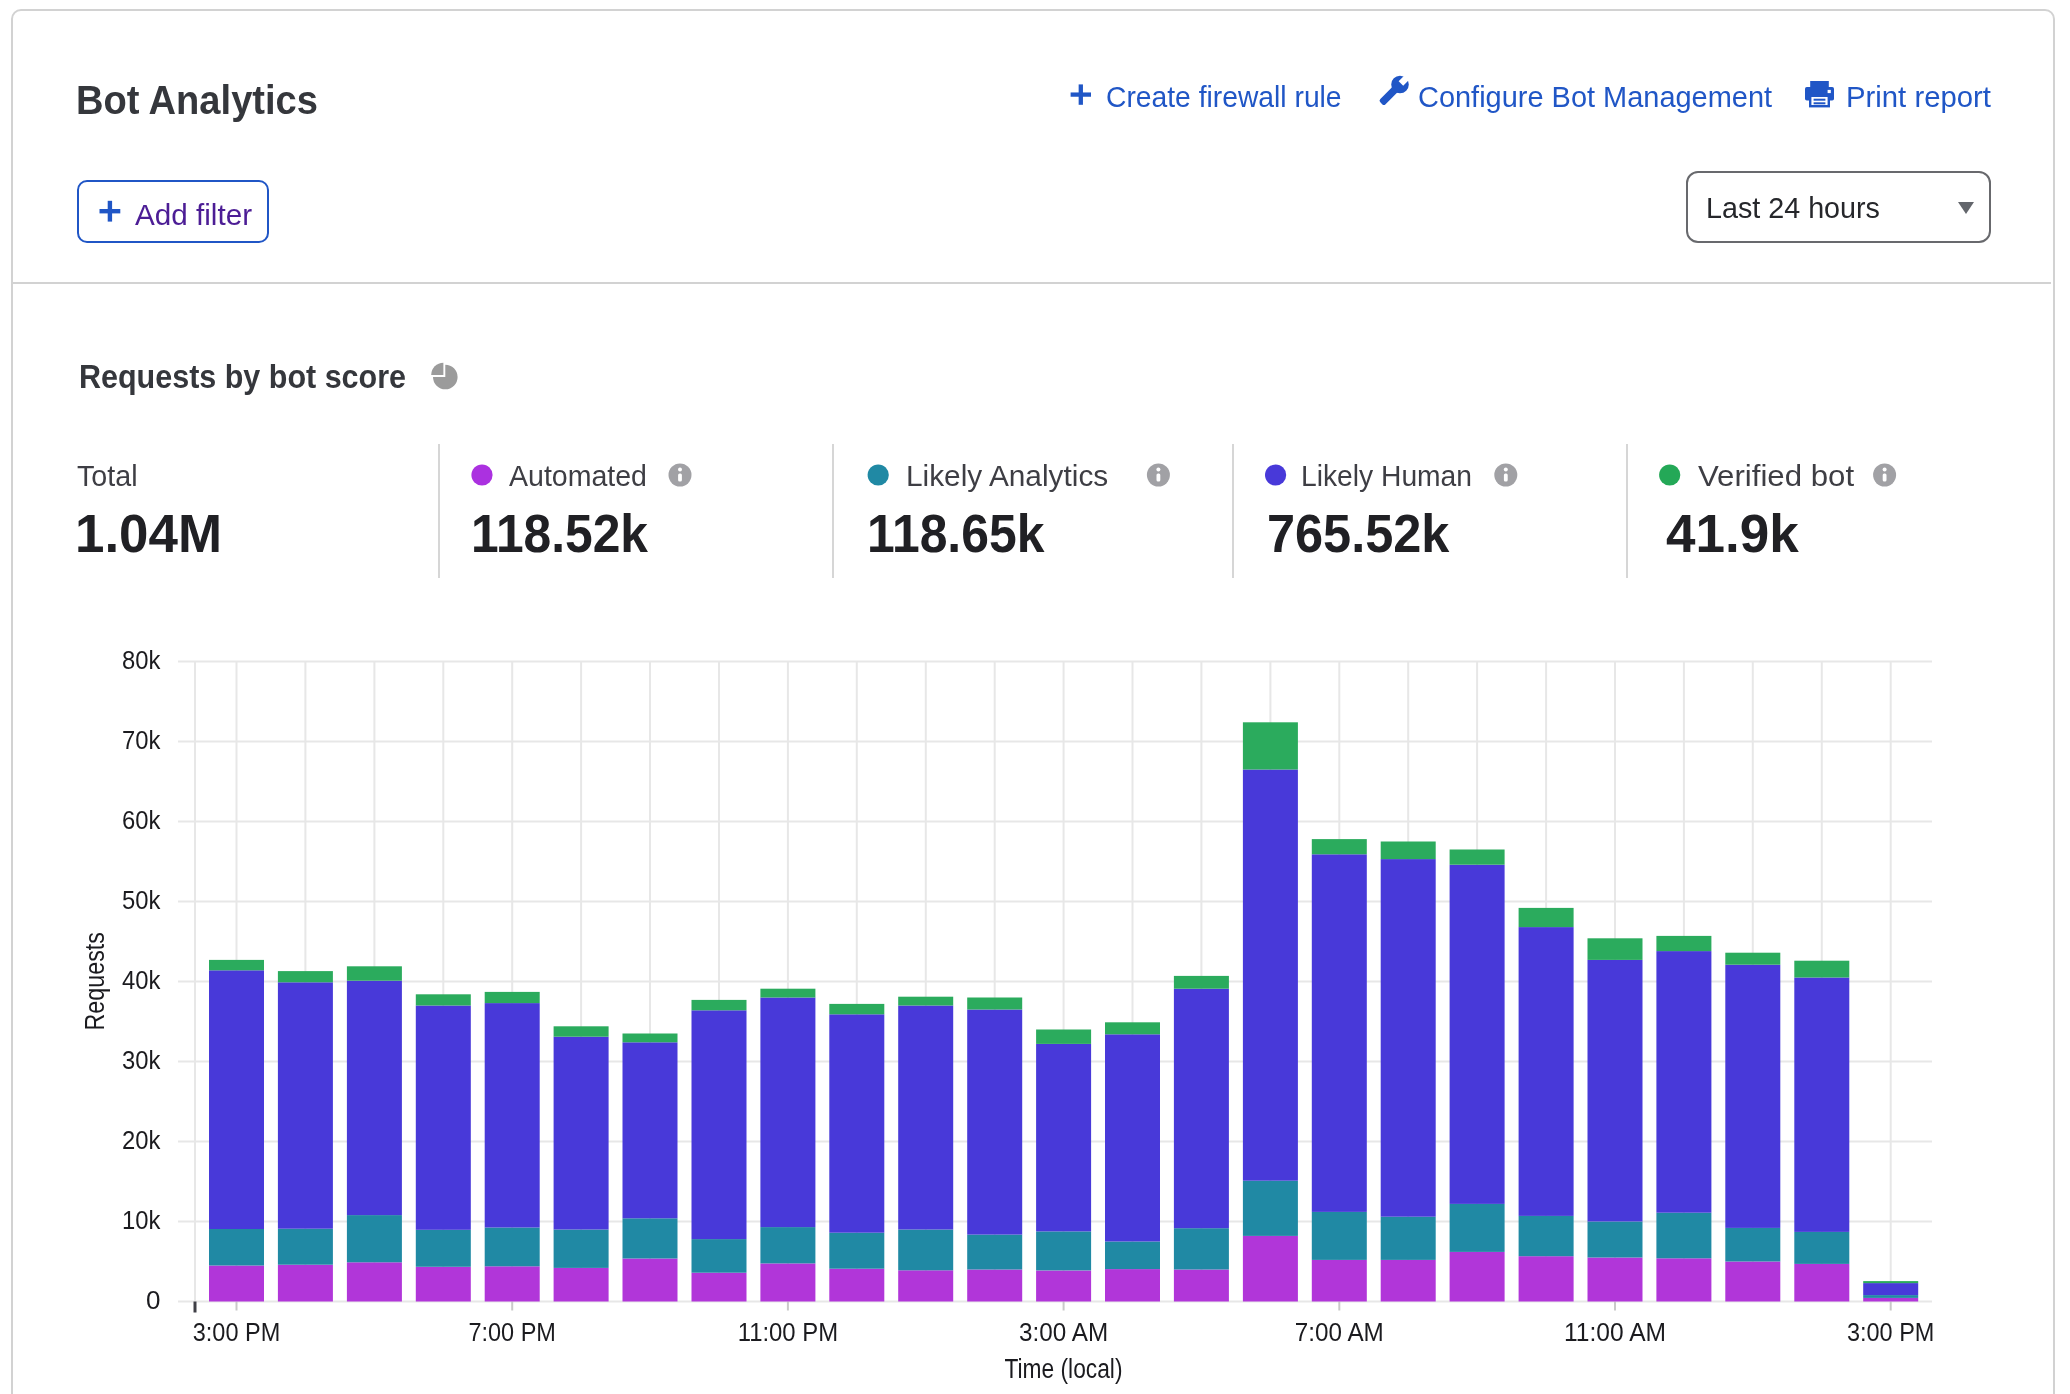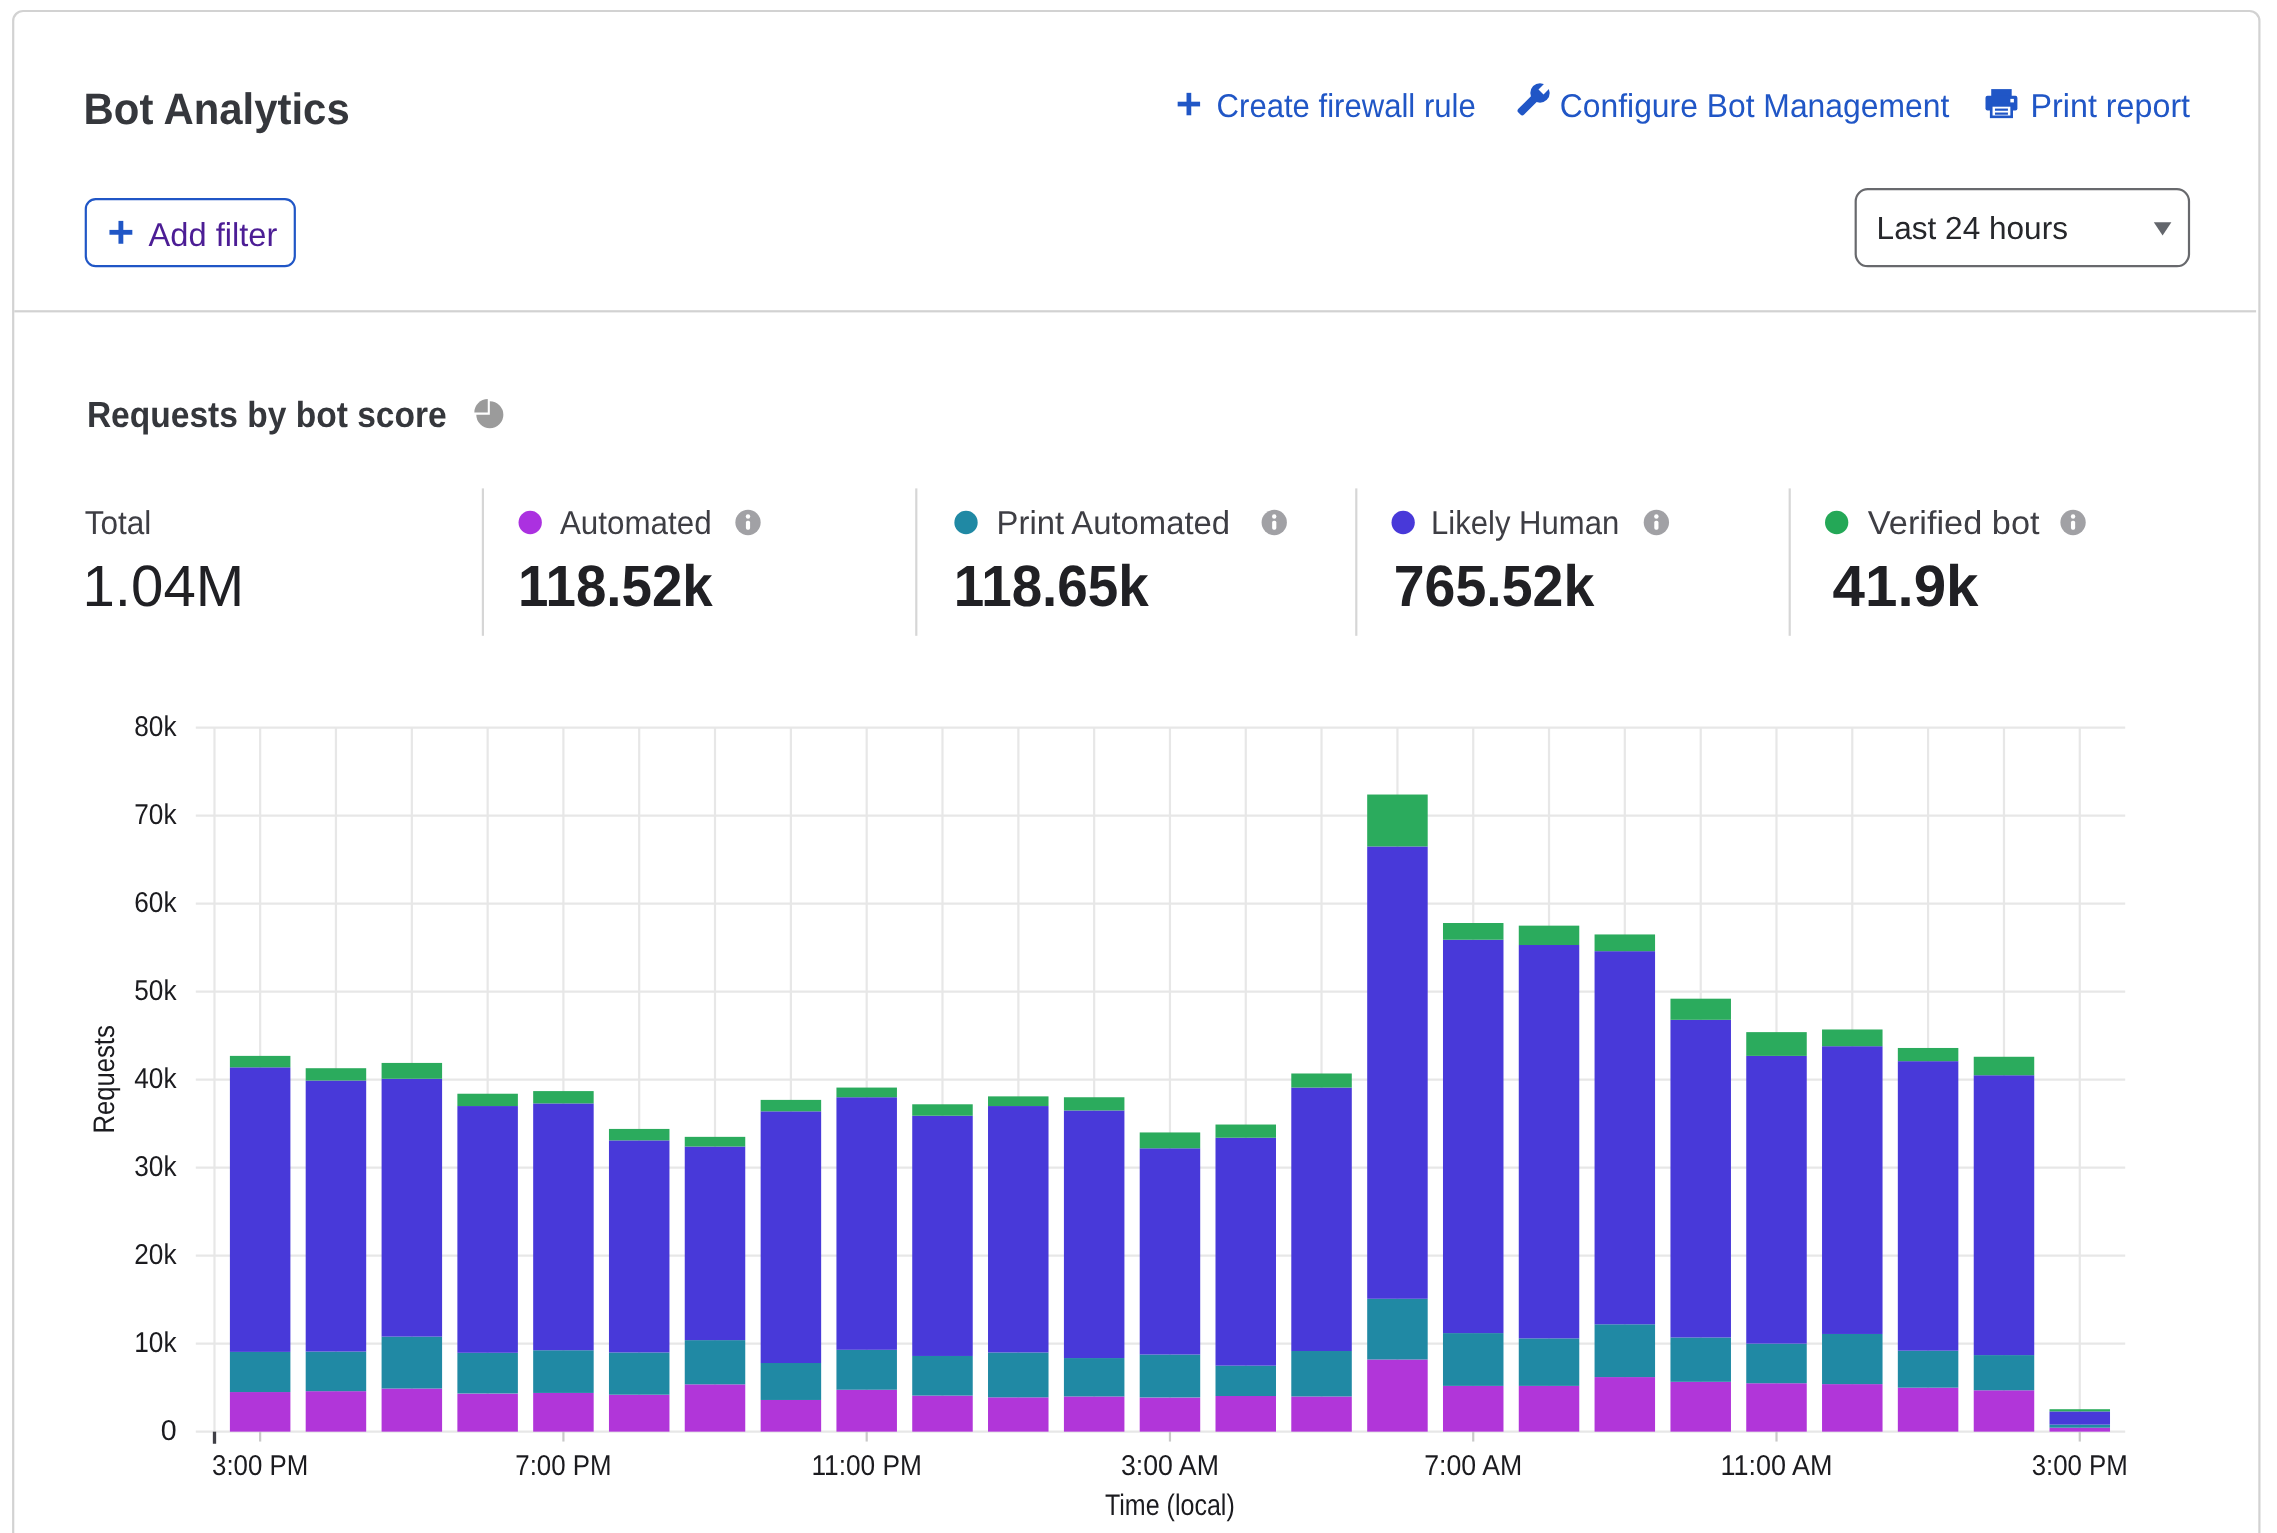--- a/index.html
+++ b/index.html
@@ -17,24 +17,24 @@
 <div class="abs" style="left:1685.5px;top:171px;width:301px;height:68px;border:2.5px solid #68696d;border-radius:12px;"></div>
 <div class="abs" style="left:1705.7px;top:194.3px;font-size:29px;font-weight:400;color:#26272b;line-height:1;white-space:pre;transform:scaleX(0.99);transform-origin:0 0;">Last 24 hours</div>
 <div class="abs" style="left:1958px;top:202px;width:0;height:0;border-left:8.5px solid transparent;border-right:8.5px solid transparent;border-top:12.5px solid #63666c;"></div>
 <div class="abs" style="left:79px;top:360px;font-size:33px;font-weight:700;color:#35373c;line-height:1;white-space:pre;transform:scaleX(0.924);transform-origin:0 0;">Requests by bot score</div>
 <div class="abs" style="left:438px;top:444px;width:2px;height:134px;background:#d6d6d6;"></div>
 <div class="abs" style="left:832px;top:444px;width:2px;height:134px;background:#d6d6d6;"></div>
 <div class="abs" style="left:1232px;top:444px;width:2px;height:134px;background:#d6d6d6;"></div>
 <div class="abs" style="left:1626px;top:444px;width:2px;height:134px;background:#d6d6d6;"></div>
 <div class="abs" style="left:77px;top:460.6px;font-size:30px;font-weight:400;color:#3e3e44;line-height:1;white-space:pre;transform:scaleX(0.956);transform-origin:0 0;">Total</div>
 <div class="abs" style="left:509px;top:460.6px;font-size:30px;font-weight:400;color:#3e3e44;line-height:1;white-space:pre;transform:scaleX(0.951);transform-origin:0 0;">Automated</div>
-<div class="abs" style="left:906px;top:460.6px;font-size:30px;font-weight:400;color:#3e3e44;line-height:1;white-space:pre;transform:scaleX(0.994);transform-origin:0 0;">Print Automated</div>
+<div class="abs" style="left:906px;top:460.6px;font-size:30px;font-weight:400;color:#3e3e44;line-height:1;white-space:pre;transform:scaleX(0.994);transform-origin:0 0;">Likely Analytics</div>
 <div class="abs" style="left:1301px;top:460.6px;font-size:30px;font-weight:400;color:#3e3e44;line-height:1;white-space:pre;transform:scaleX(0.941);transform-origin:0 0;">Likely Human</div>
 <div class="abs" style="left:1698px;top:460.6px;font-size:30px;font-weight:400;color:#3e3e44;line-height:1;white-space:pre;transform:scaleX(1.04);transform-origin:0 0;">Verified bot</div>
-<div class="abs" style="left:75px;top:507.4px;font-size:53px;font-weight:400;color:#202024;line-height:1;white-space:pre;transform:scaleX(0.998);transform-origin:0 0;">1.04M</div>
+<div class="abs" style="left:75px;top:507.4px;font-size:53px;font-weight:700;color:#202024;line-height:1;white-space:pre;transform:scaleX(0.998);transform-origin:0 0;">1.04M</div>
 <div class="abs" style="left:471px;top:507.4px;font-size:53px;font-weight:700;color:#202024;line-height:1;white-space:pre;transform:scaleX(0.938);transform-origin:0 0;">118.52k</div>
 <div class="abs" style="left:867px;top:507.4px;font-size:53px;font-weight:700;color:#202024;line-height:1;white-space:pre;transform:scaleX(0.94);transform-origin:0 0;">118.65k</div>
 <div class="abs" style="left:1267px;top:507.4px;font-size:53px;font-weight:700;color:#202024;line-height:1;white-space:pre;transform:scaleX(0.952);transform-origin:0 0;">765.52k</div>
 <div class="abs" style="left:1666px;top:507.4px;font-size:53px;font-weight:700;color:#202024;line-height:1;white-space:pre;transform:scaleX(1.0);transform-origin:0 0;text-align:right;">41.9k</div>
 <svg class="abs" style="left:0;top:0;" width="2070" height="1394" viewBox="0 0 2070 1394">
 <line x1="1070.6" y1="94.6" x2="1091.0" y2="94.6" stroke="#2056c6" stroke-width="4.3"></line>
     <line x1="1080.8" y1="84.39999999999999" x2="1080.8" y2="104.8" stroke="#2056c6" stroke-width="4.3"></line>
     <g transform="translate(1400,84.5) rotate(45)">
 <circle r="8.8" fill="#2056c6"></circle>
 <rect x="-3.2" y="-10.5" width="6.4" height="9.2" fill="#ffffff"></rect>

